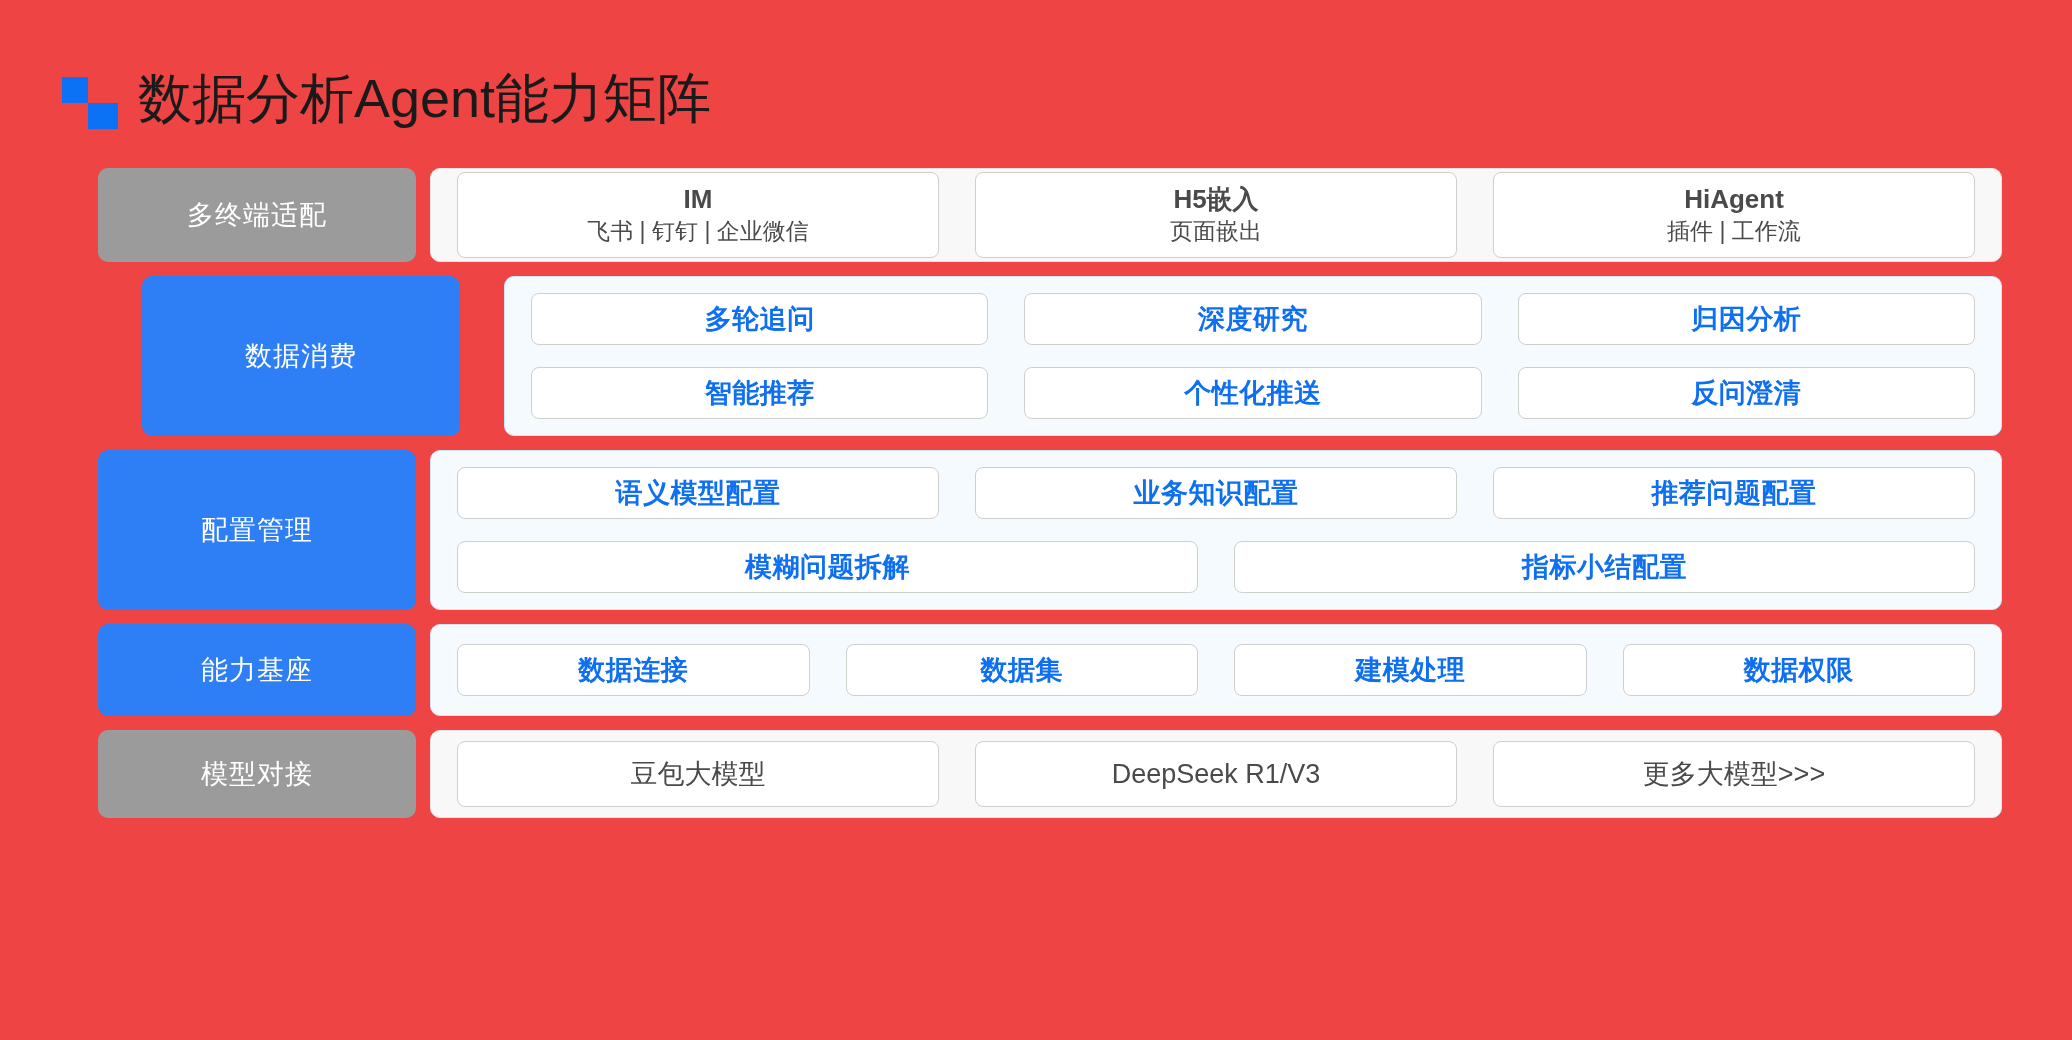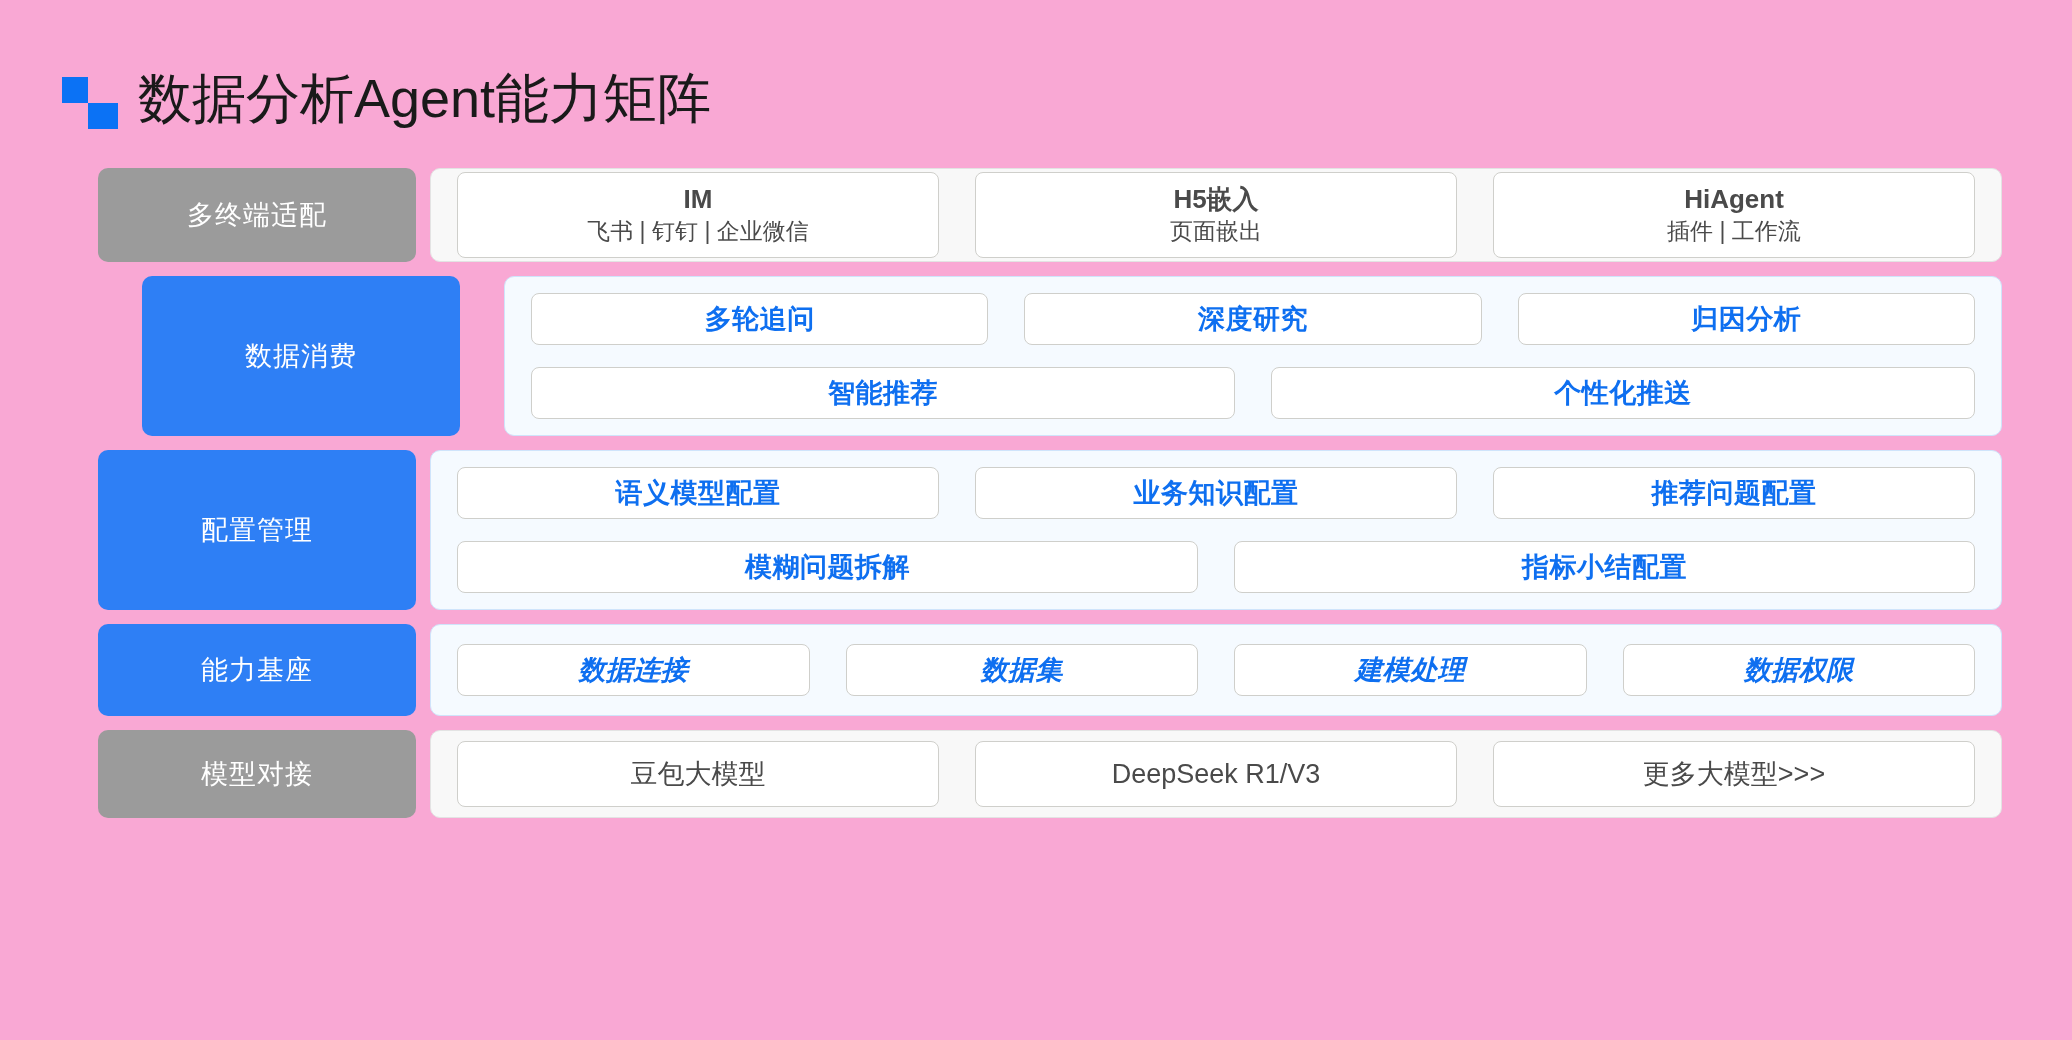--- a/index.html
+++ b/index.html
@@ -7,21 +7,21 @@
     width: 2072px;
     height: 1040px;
     background: #ffffff;
     font-family: "Liberation Sans", "DejaVu Sans", sans-serif;
     overflow: hidden;
   }
   .page {
     position: relative;
     width: 2072px;
     height: 1040px;
-    background: #f9a8d4;
+    background: #ef4444;
   }
 
   
   .header {
     position: absolute;
     left: 62px;
     top: 58px;
     display: flex;
     align-items: center;
     height: 80px;
@@ -155,21 +155,21 @@
   
   .row.r1 .row-label { height: 94px; }
   .row.r1 .row-body  { height: 94px; padding: 0 26px; justify-content: center; }
 
   .row.r2 .row-label,
   .row.r2 .row-body { height: 160px; margin-left: 44px; }
   .row.r3 .row-label,
   .row.r3 .row-body { height: 160px; }
 
   .row.r4 .row-label { height: 92px; }
-  .row.r4 .row-body  { height: 92px; font-style: italic; }
+  .row.r4 .row-body  { height: 92px; }
 
   .row.r5 .row-label { height: 88px; }
   .row.r5 .row-body  { height: 88px; }
 </style>
 </head>
 <body>
 
 <div class="page">
 
   <div class="header">
@@ -214,20 +214,23 @@
               <span>归因分析</span>
             </div>
           </div>
           <div class="cards">
             <div class="card chip">
               <span>智能推荐</span>
             </div>
             <div class="card chip">
               <span>个性化推送</span>
             </div>
+            <div class="card chip">
+              <span>反问澄清</span>
+            </div>
           </div>
         </div>
       </div>
       <div class="row r3">
         <div class="row-label blue">配置管理</div>
         <div class="row-body tinted">
           <div class="cards">
             <div class="card chip">
               <span>语义模型配置</span>
             </div>

